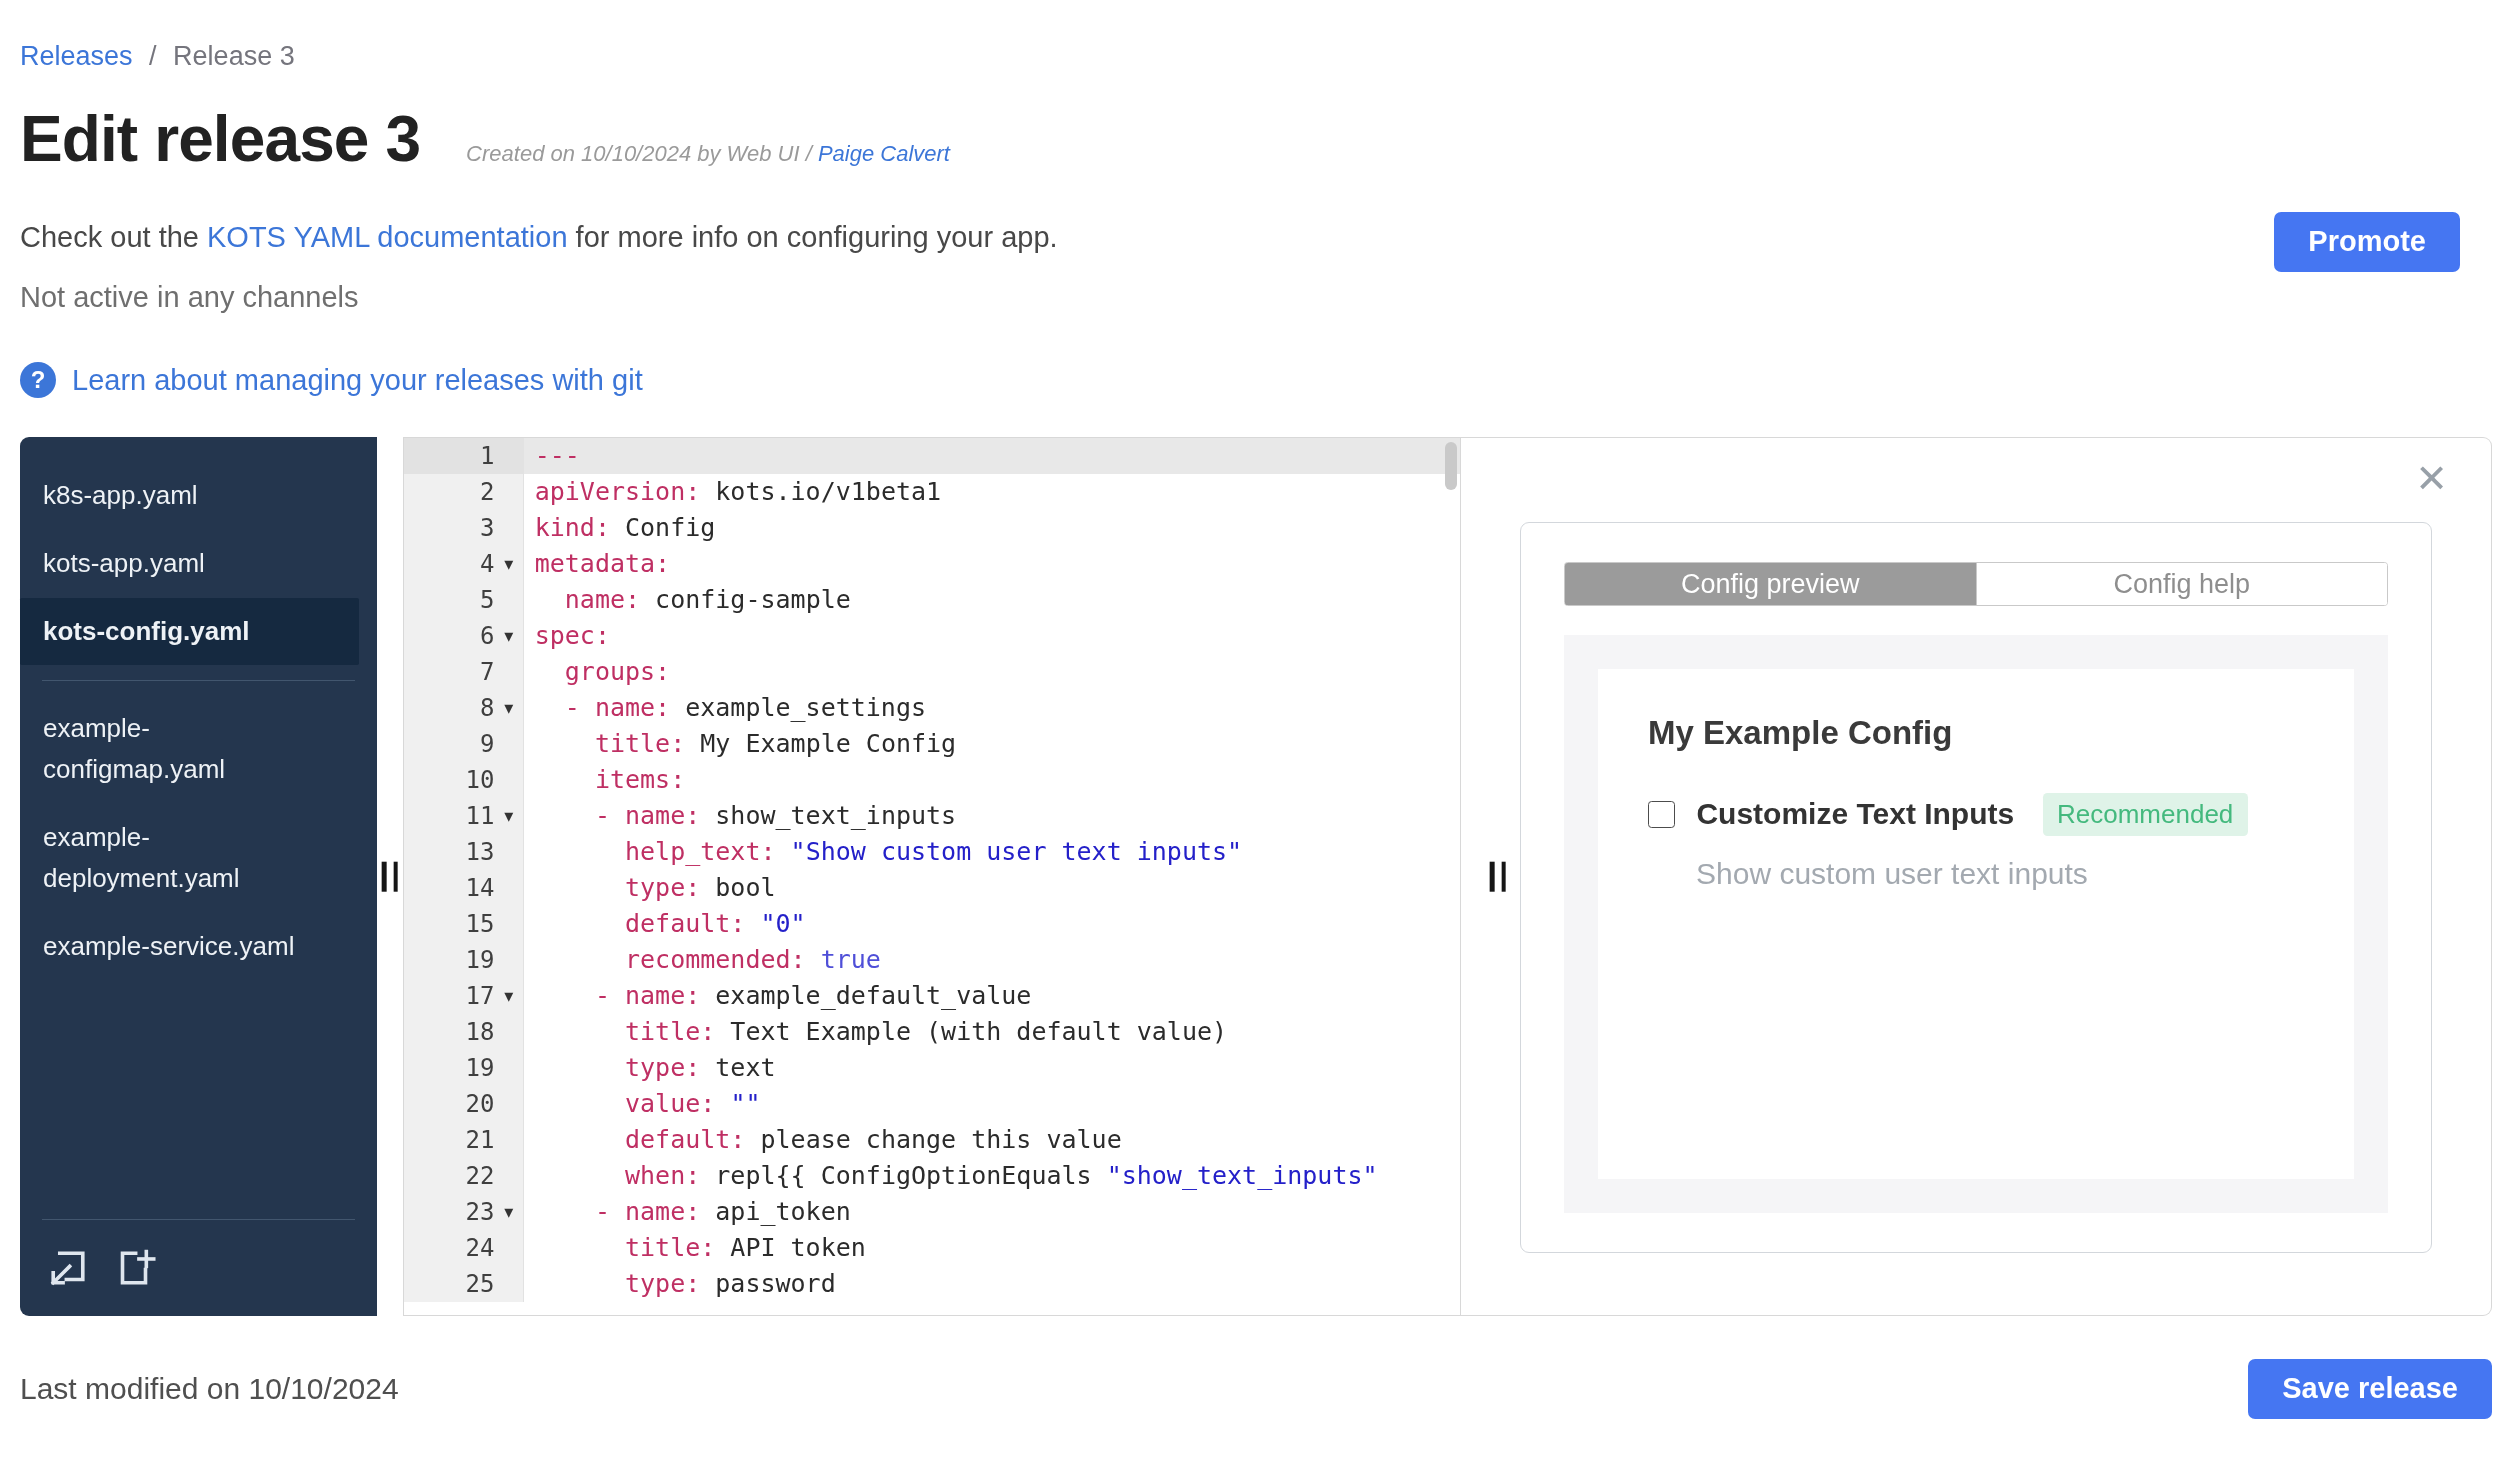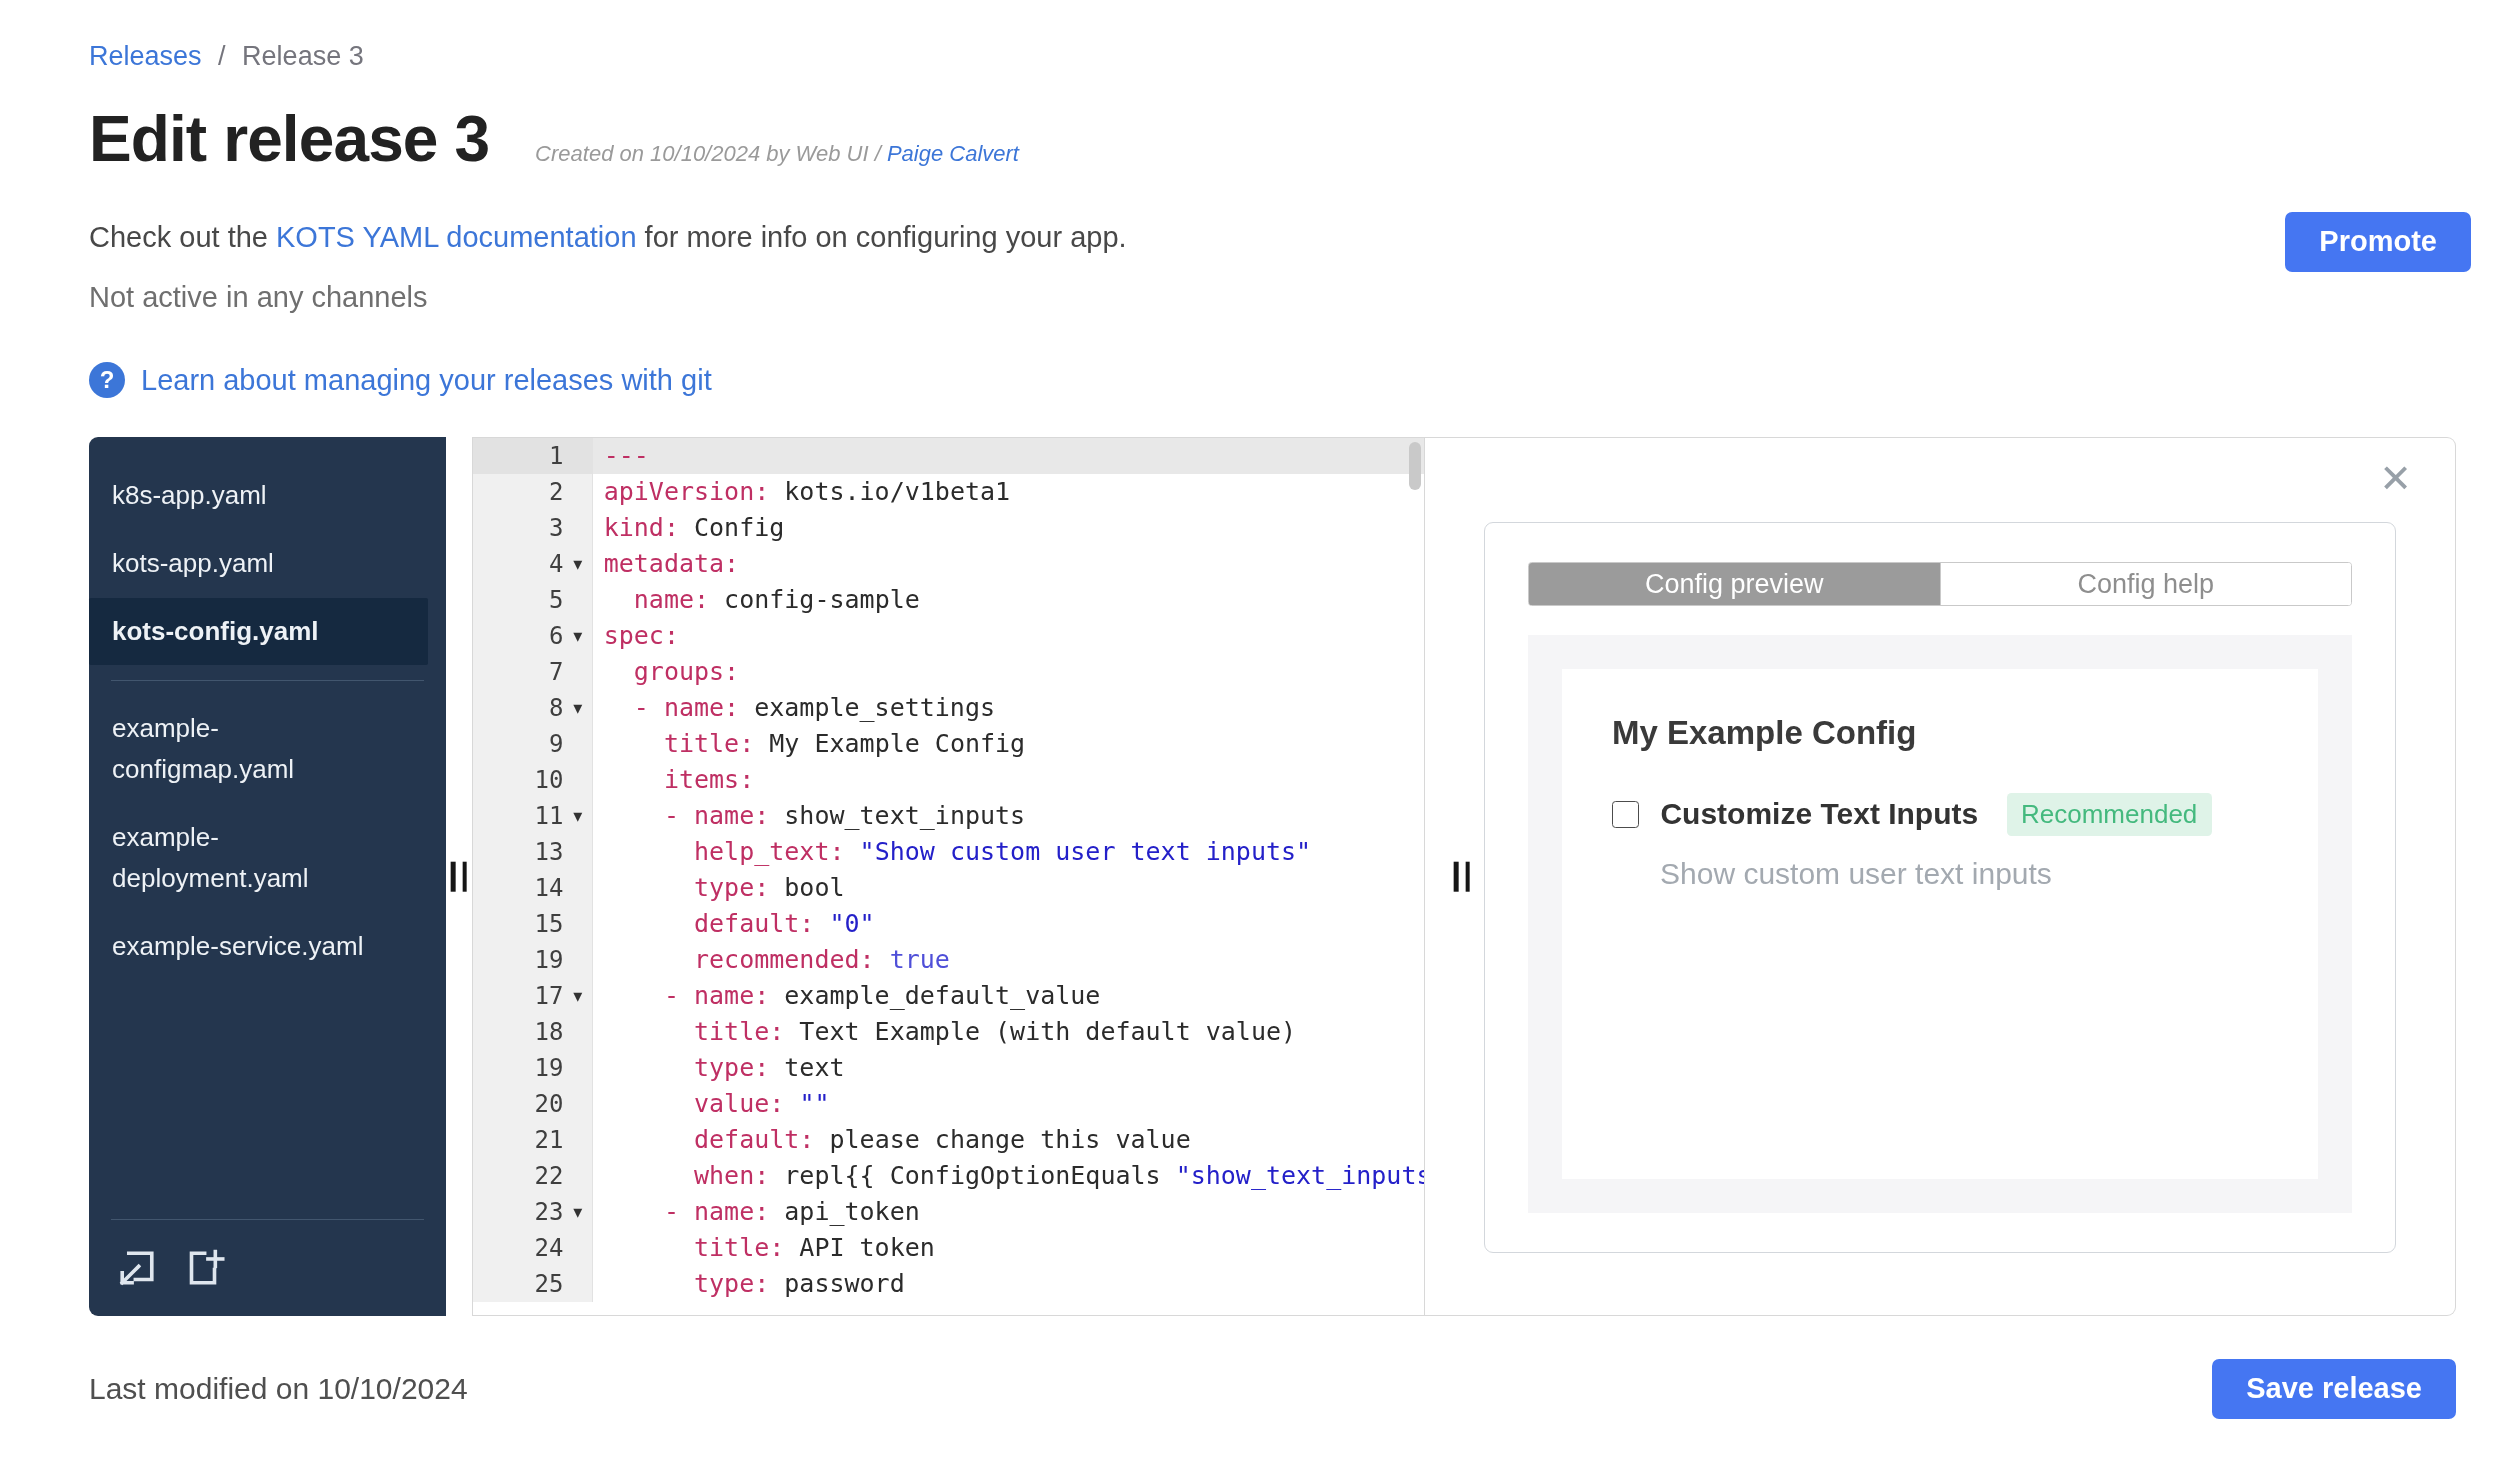--- a/index.html
+++ b/index.html
@@ -3,37 +3,37 @@
 <meta charset="utf-8">
 <style>
   * { box-sizing: border-box; }
   html,body { margin:0; padding:0; }
   body {
     width:2512px; height:1469px; overflow:hidden;
     background:#ffffff; color:#333;
     font-family:"Liberation Sans", sans-serif;
     position:relative;
   }
-  .page { padding:41px 56px 0; height:100%; position:relative;margin-left:33px; }
+  .page { padding:41px 20px 0; height:100%; position:relative; }
 
   a, .link { color:var(--link,#3c76d8); text-decoration:none; cursor:pointer; }
 
   .breadcrumb { font-size:27px; color:#75757d; }
   .breadcrumb a { margin-right:9px; }
   .breadcrumb .sep { margin-right:9px; }
 
   .title-row { display:flex; align-items:baseline; gap:46px; margin-top:30px; }
   h1 { margin:0; font-size:64px; font-weight:700; color:#222; letter-spacing:-0.9px; }
   .created { font-size:22px; color:#9a9a9a;font-style:italic; }
 
   .btn {
     background:var(--accent,#4576f2); color:#fff; border:none; border-radius:7.1px;
     font-family:inherit; font-size:29px; font-weight:700; padding:13.4px 34px; cursor:pointer;
   }
-  .promote { position:absolute; top:212px; right:41px; }
+  .promote { position:absolute; top:212px; right:52px; }
 
   .docs-line { margin-top:45px; font-size:29px; color:#484848; }
   .channel-status { margin-top:27px; font-size:29px; color:#6f6f6f; }
 
   .git-row { margin-top:48px; display:flex; align-items:center; gap:16px; font-size:29px; }
   .qicon {
     width:36px; height:36px; border-radius:50%; background:var(--link,#3c76d8);
     color:#fff; display:inline-flex; align-items:center; justify-content:center;
     font-size:24px; font-weight:700; flex-shrink:0;
   }

